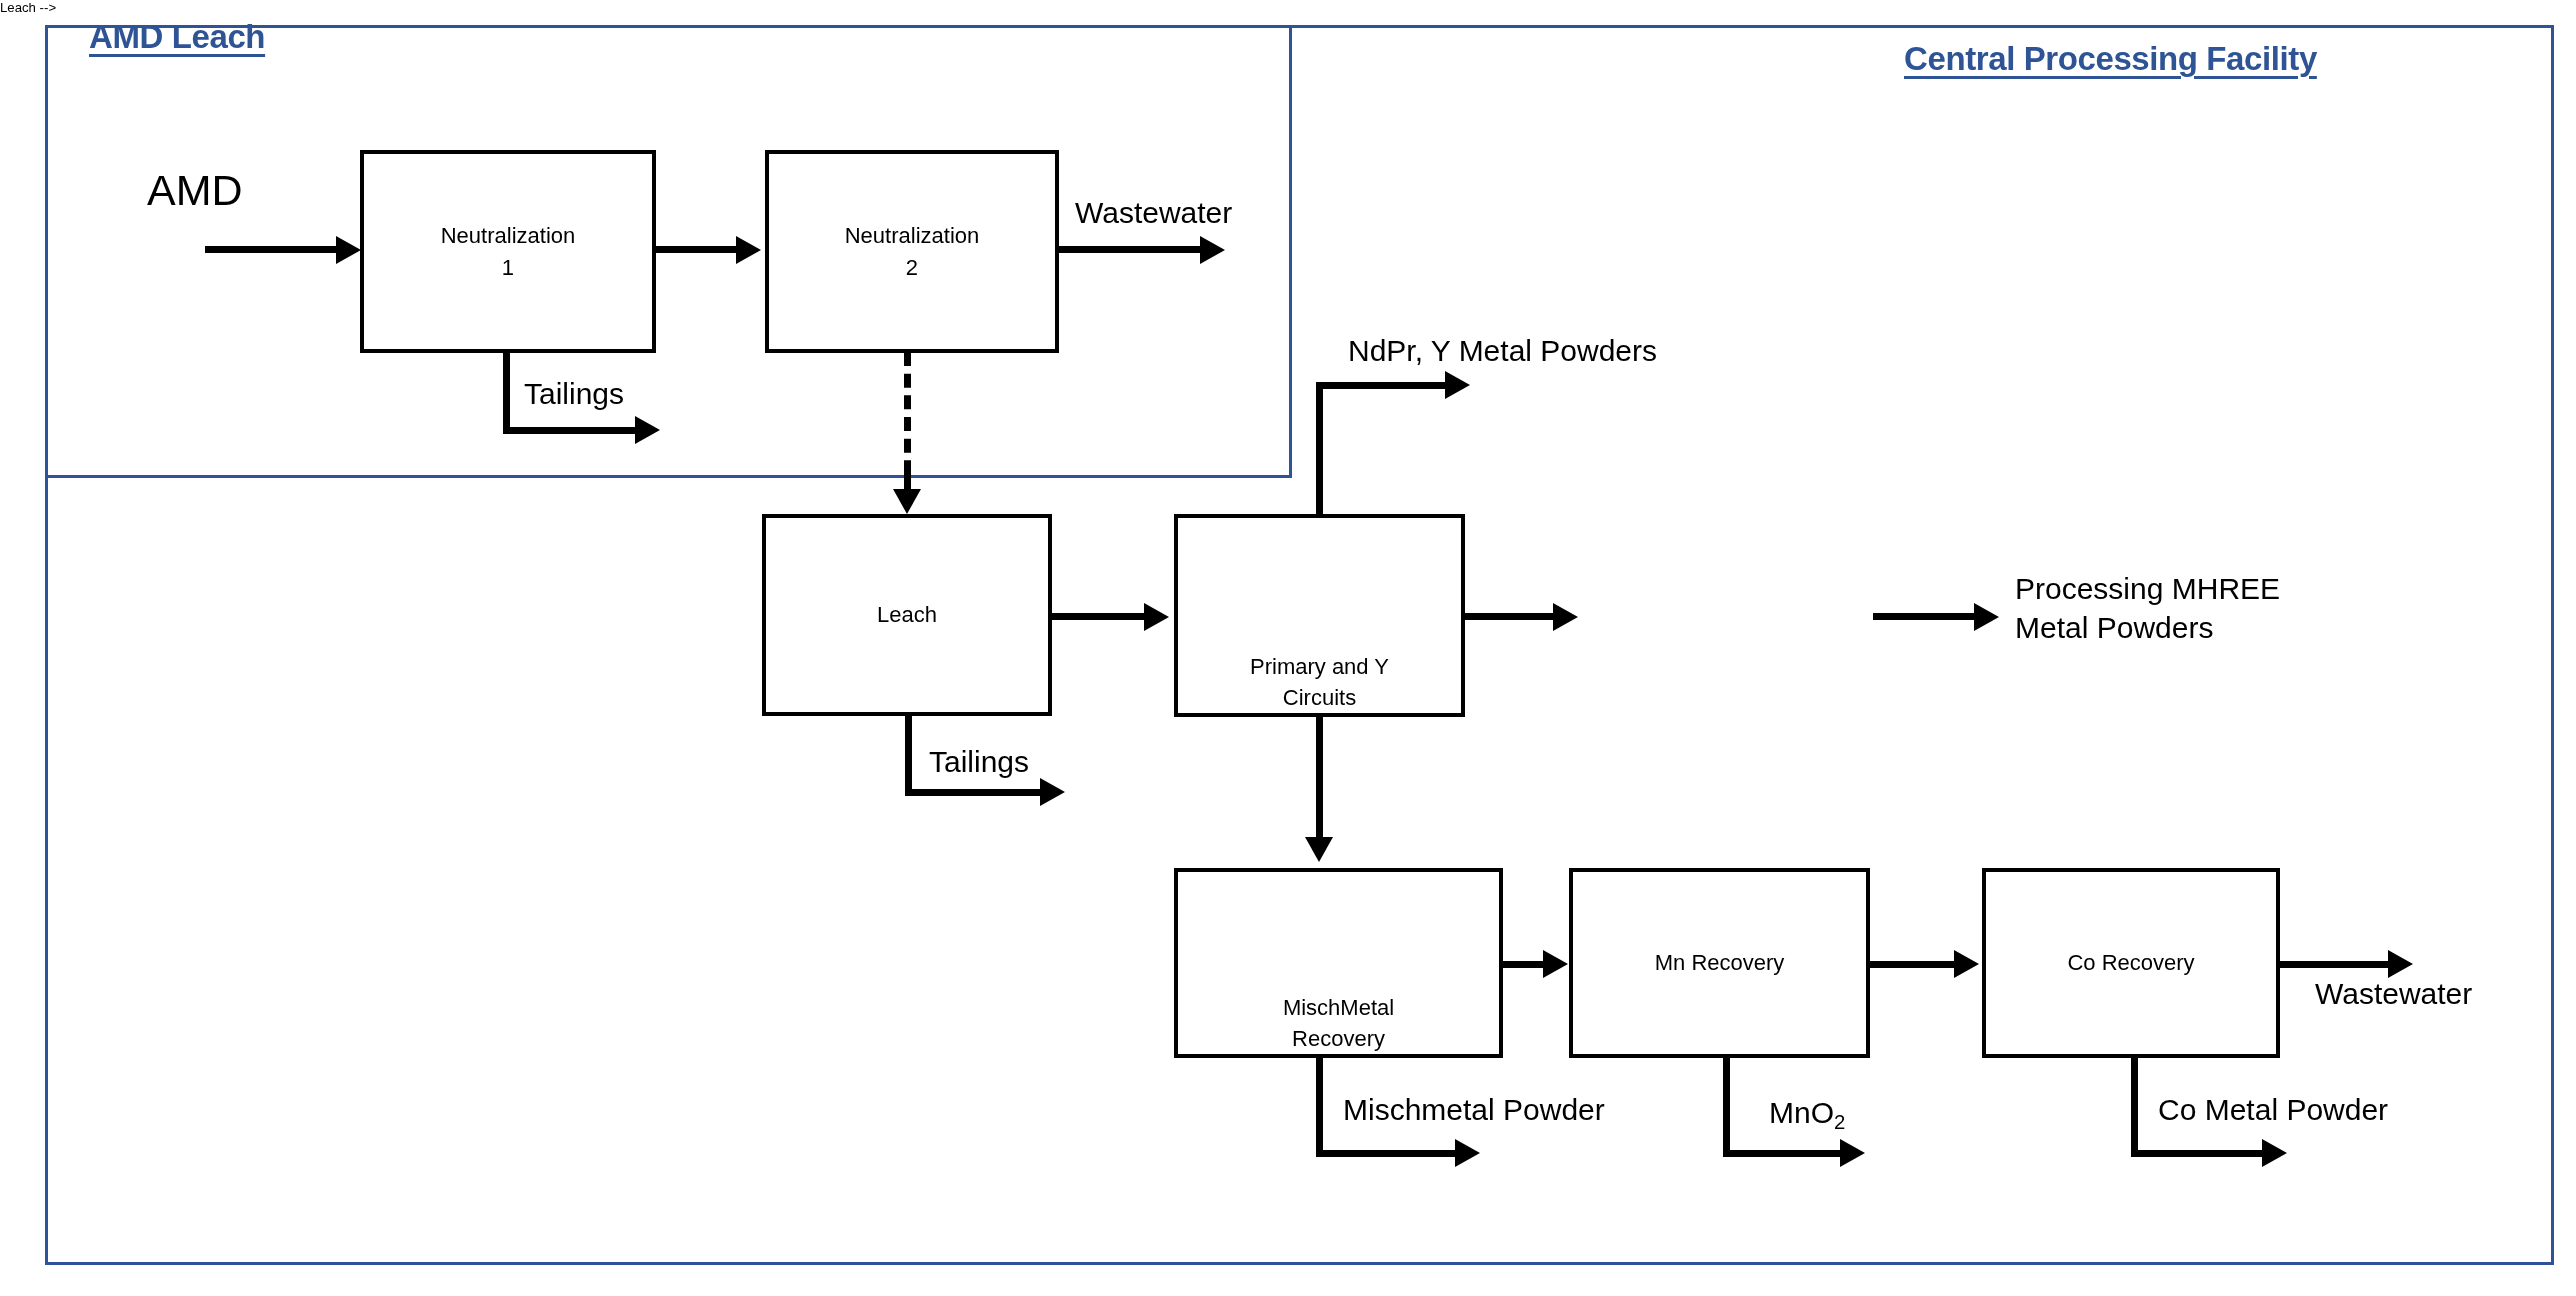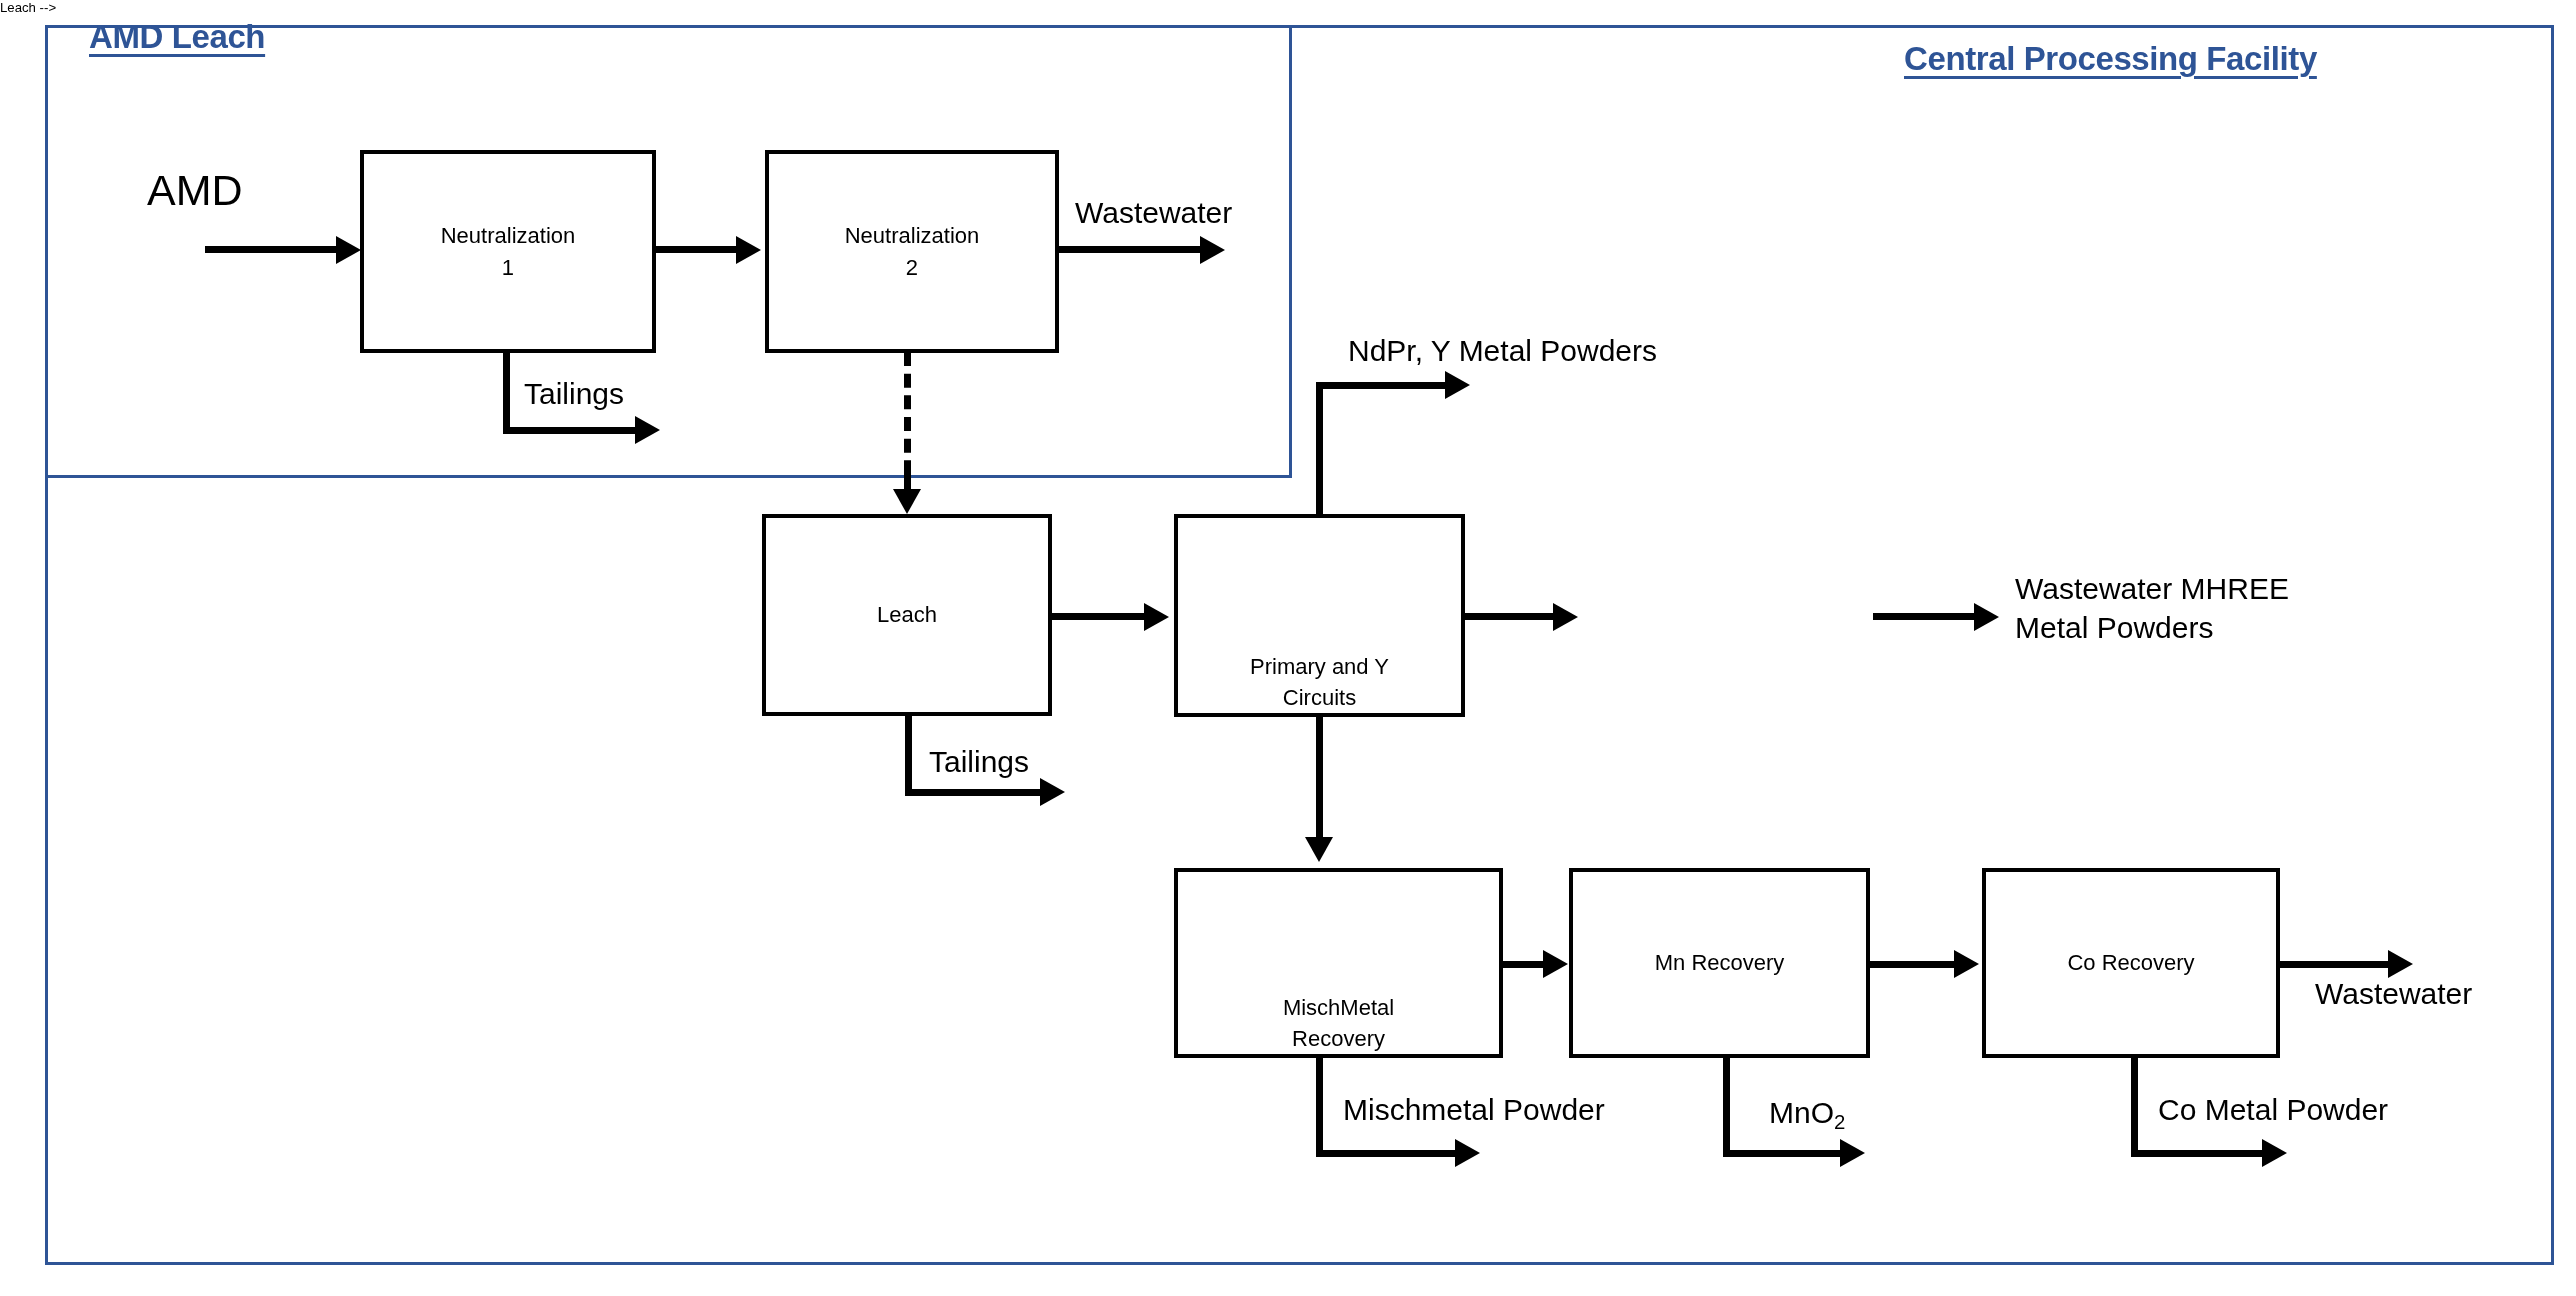--- a/index.html
+++ b/index.html
@@ -184,21 +184,21 @@
 
   
   <div class="hline" style="left:1463px; top:613px; width:93px;"></div>
   <div class="ahead right" style="left:1553px; top:603px;"></div>
 
   
 
   
   <div class="hline" style="left:1873px; top:613px; width:104px;"></div>
   <div class="ahead right" style="left:1974px; top:603px;"></div>
-  <div class="flabel" style="left:2015px; top:569px;">Wastewater MHREE
+  <div class="flabel" style="left:2015px; top:569px;">Processing MHREE
 Metal Powders</div>
 
   
   <div class="vline" style="left:1316px; top:713px; height:128px;"></div>
   <div class="ahead down" style="left:1305px; top:837px;"></div>
 
   
 
   
   <div class="pbox" id="box-mmr" style="left:1174px; top:868px; width:329px; height:190px;align-items:flex-end;">

